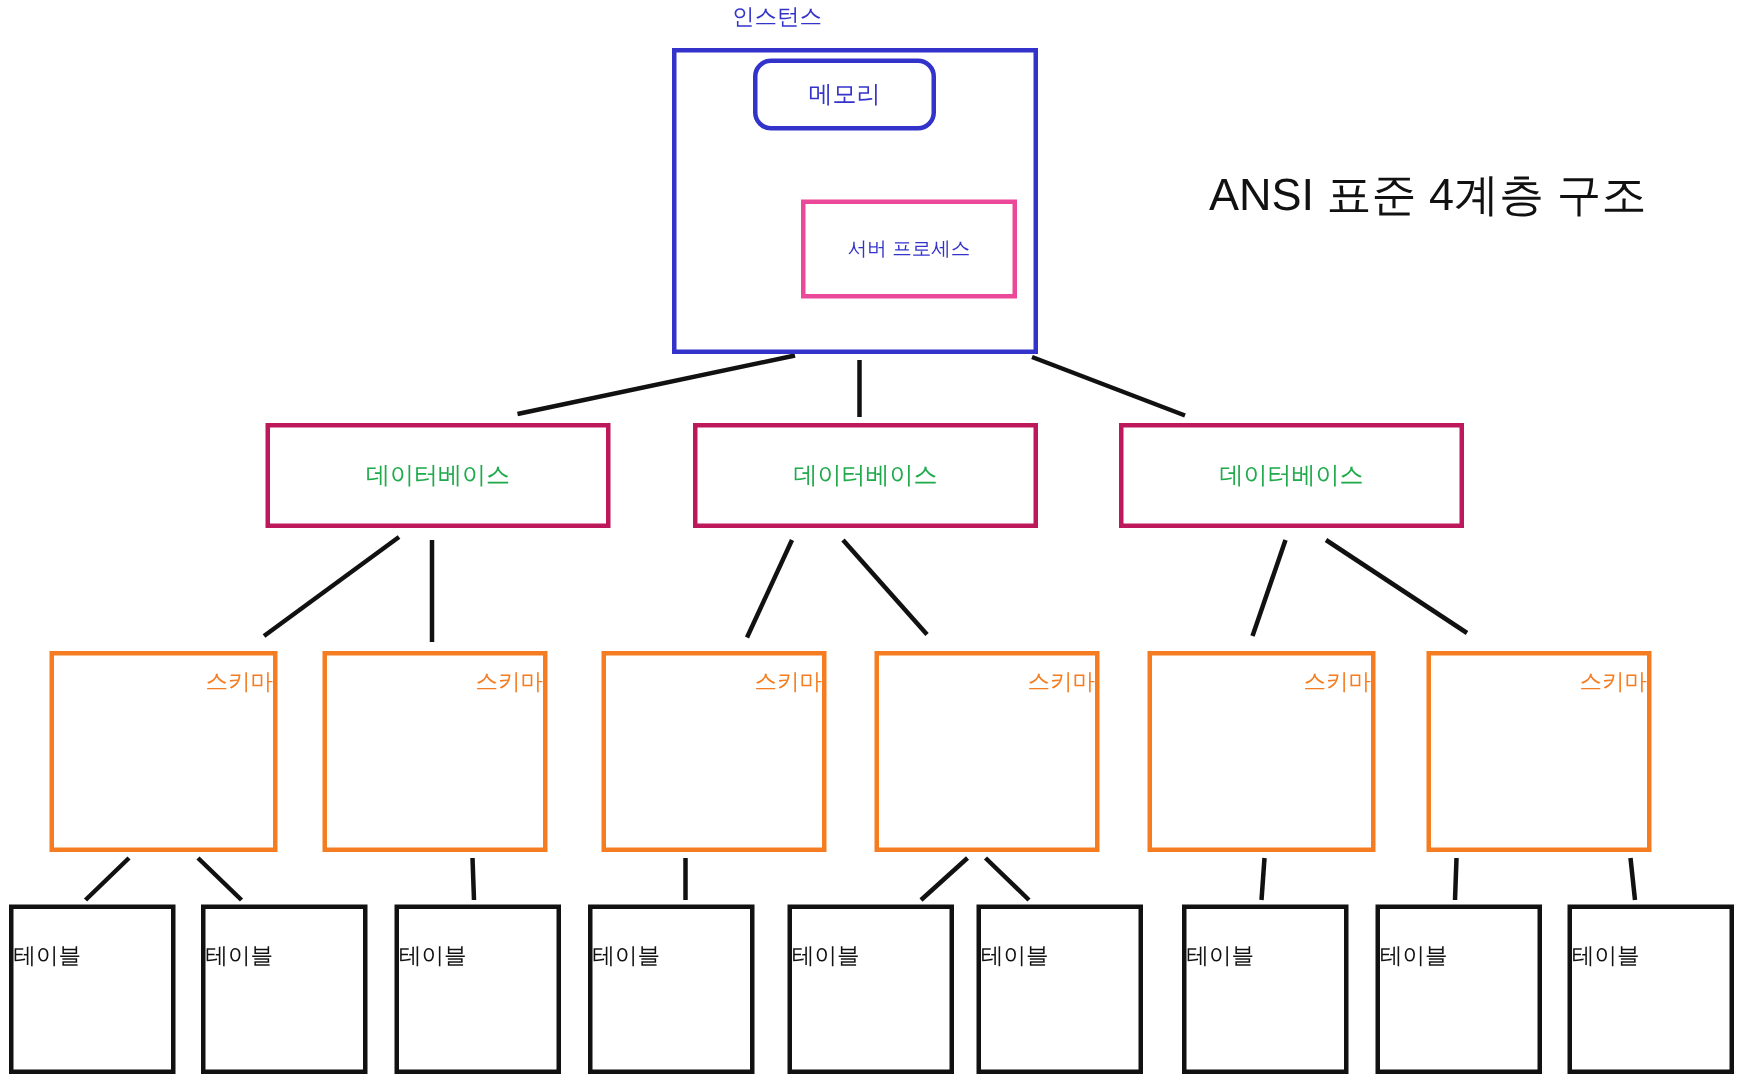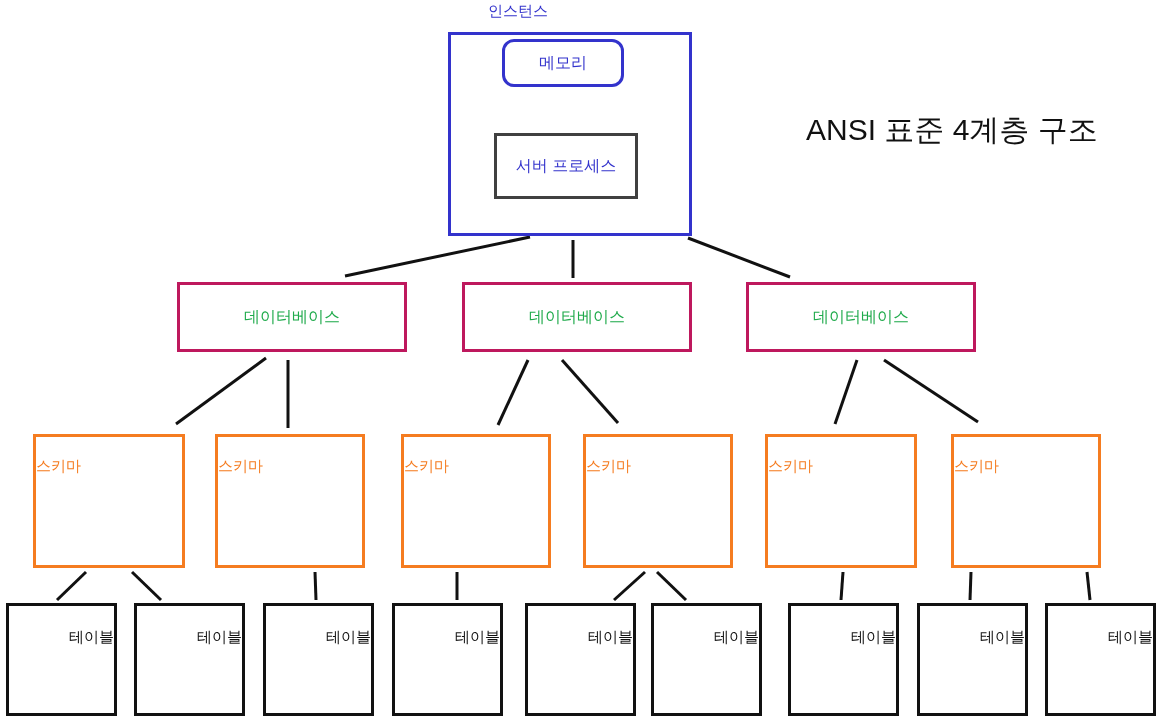--- a/index.html
+++ b/index.html
@@ -45,50 +45,51 @@
   .memory-box {
     border: 3px solid #3333cc;
     border-radius: 12px;
     display: flex;
     align-items: center;
     justify-content: center;
     color: #3333cc;
     font-size: 16px;
   }
   .process-box {
-    border: 3px solid #404040;
+    border: 3px solid #ec4899;
     display: flex;
     align-items: center;
     justify-content: center;
     color: #3333cc;
-    font-size: 16px;
+    font-size: 13px;
+    margin-left: 40px;
   }
   
   .db-box {
     border: 3px solid #be185d;
     display: flex;
     align-items: center;
     justify-content: center;
     color: #1faa4b;
     font-size: 16px;
   }
   
   .schema-box {
     border: 3px solid #f57c20;
     color: #f57c20;
     font-size: 15px;
-    text-align: left;
-    padding-top: 20px;
+    text-align: right;
+    padding-top: 8px;
   }
   
   .table-box {
     border: 3px solid #111111;
     color: #111111;
     font-size: 15px;
-    text-align: right;
+    text-align: left;
     padding-top: 22px;
   }
   
   .diagram-title {
     position: absolute;
     color: #111111;
     font-size: 30px;
     white-space: nowrap;
     margin-left: 44px;
   }

